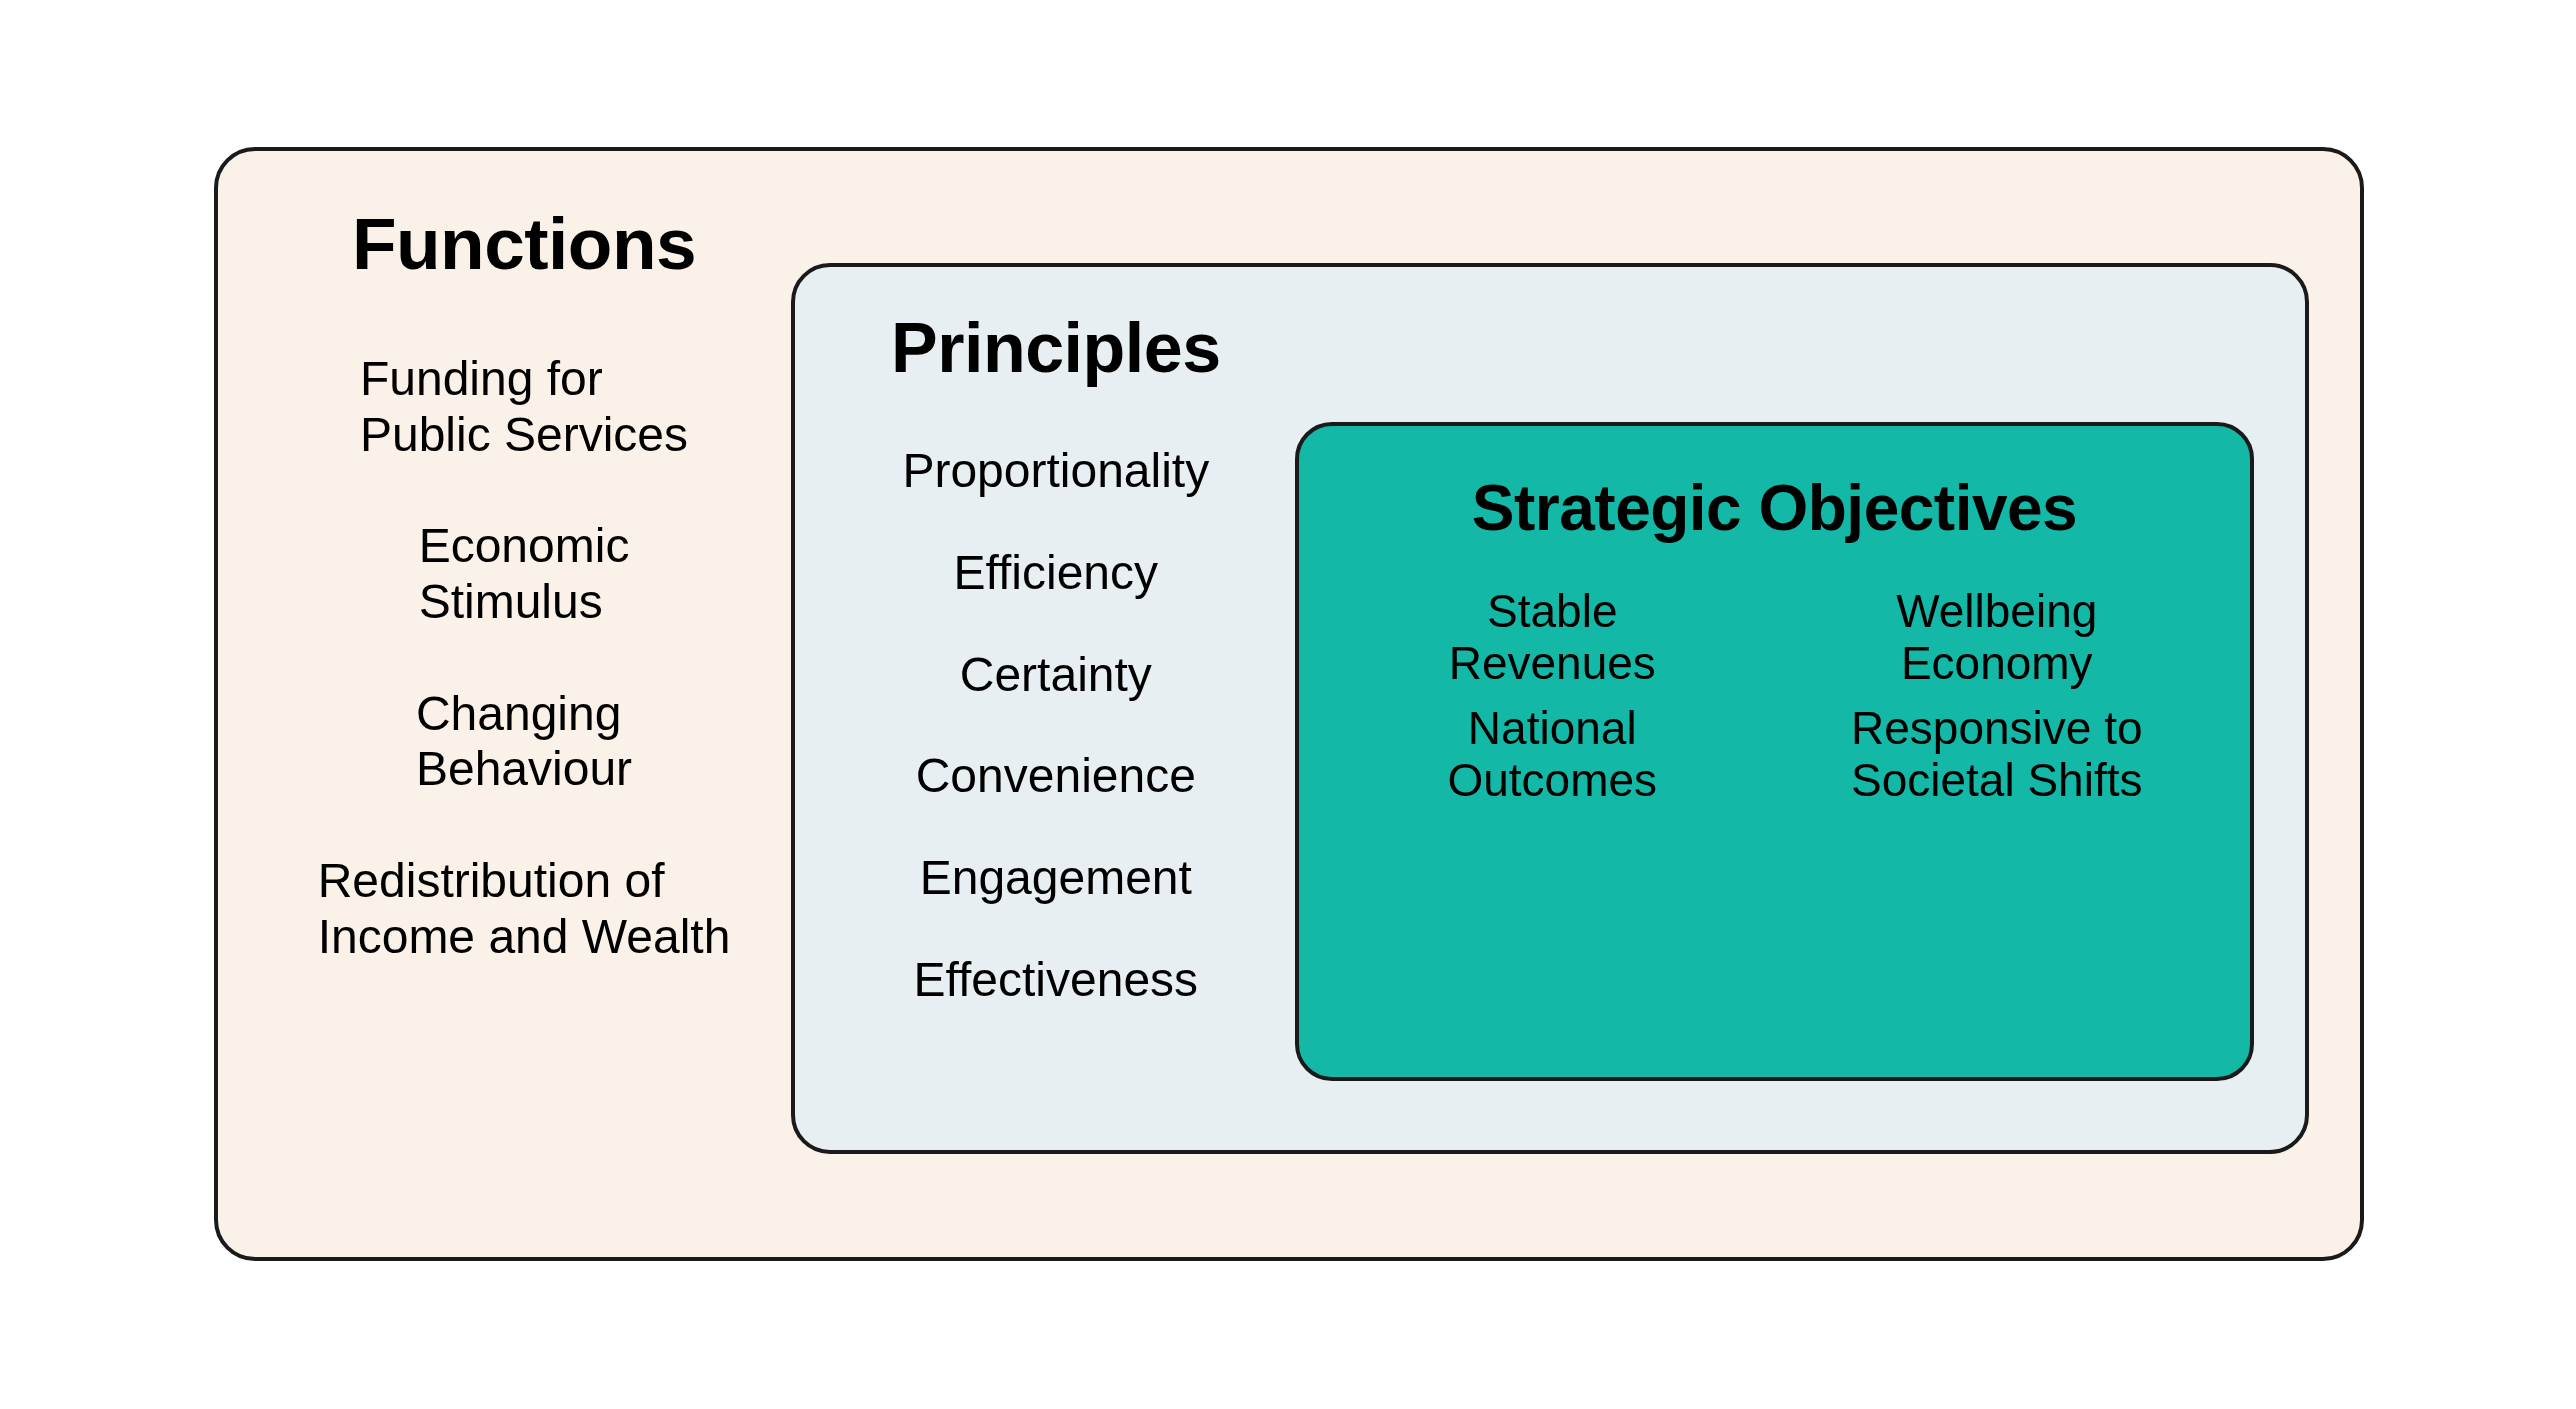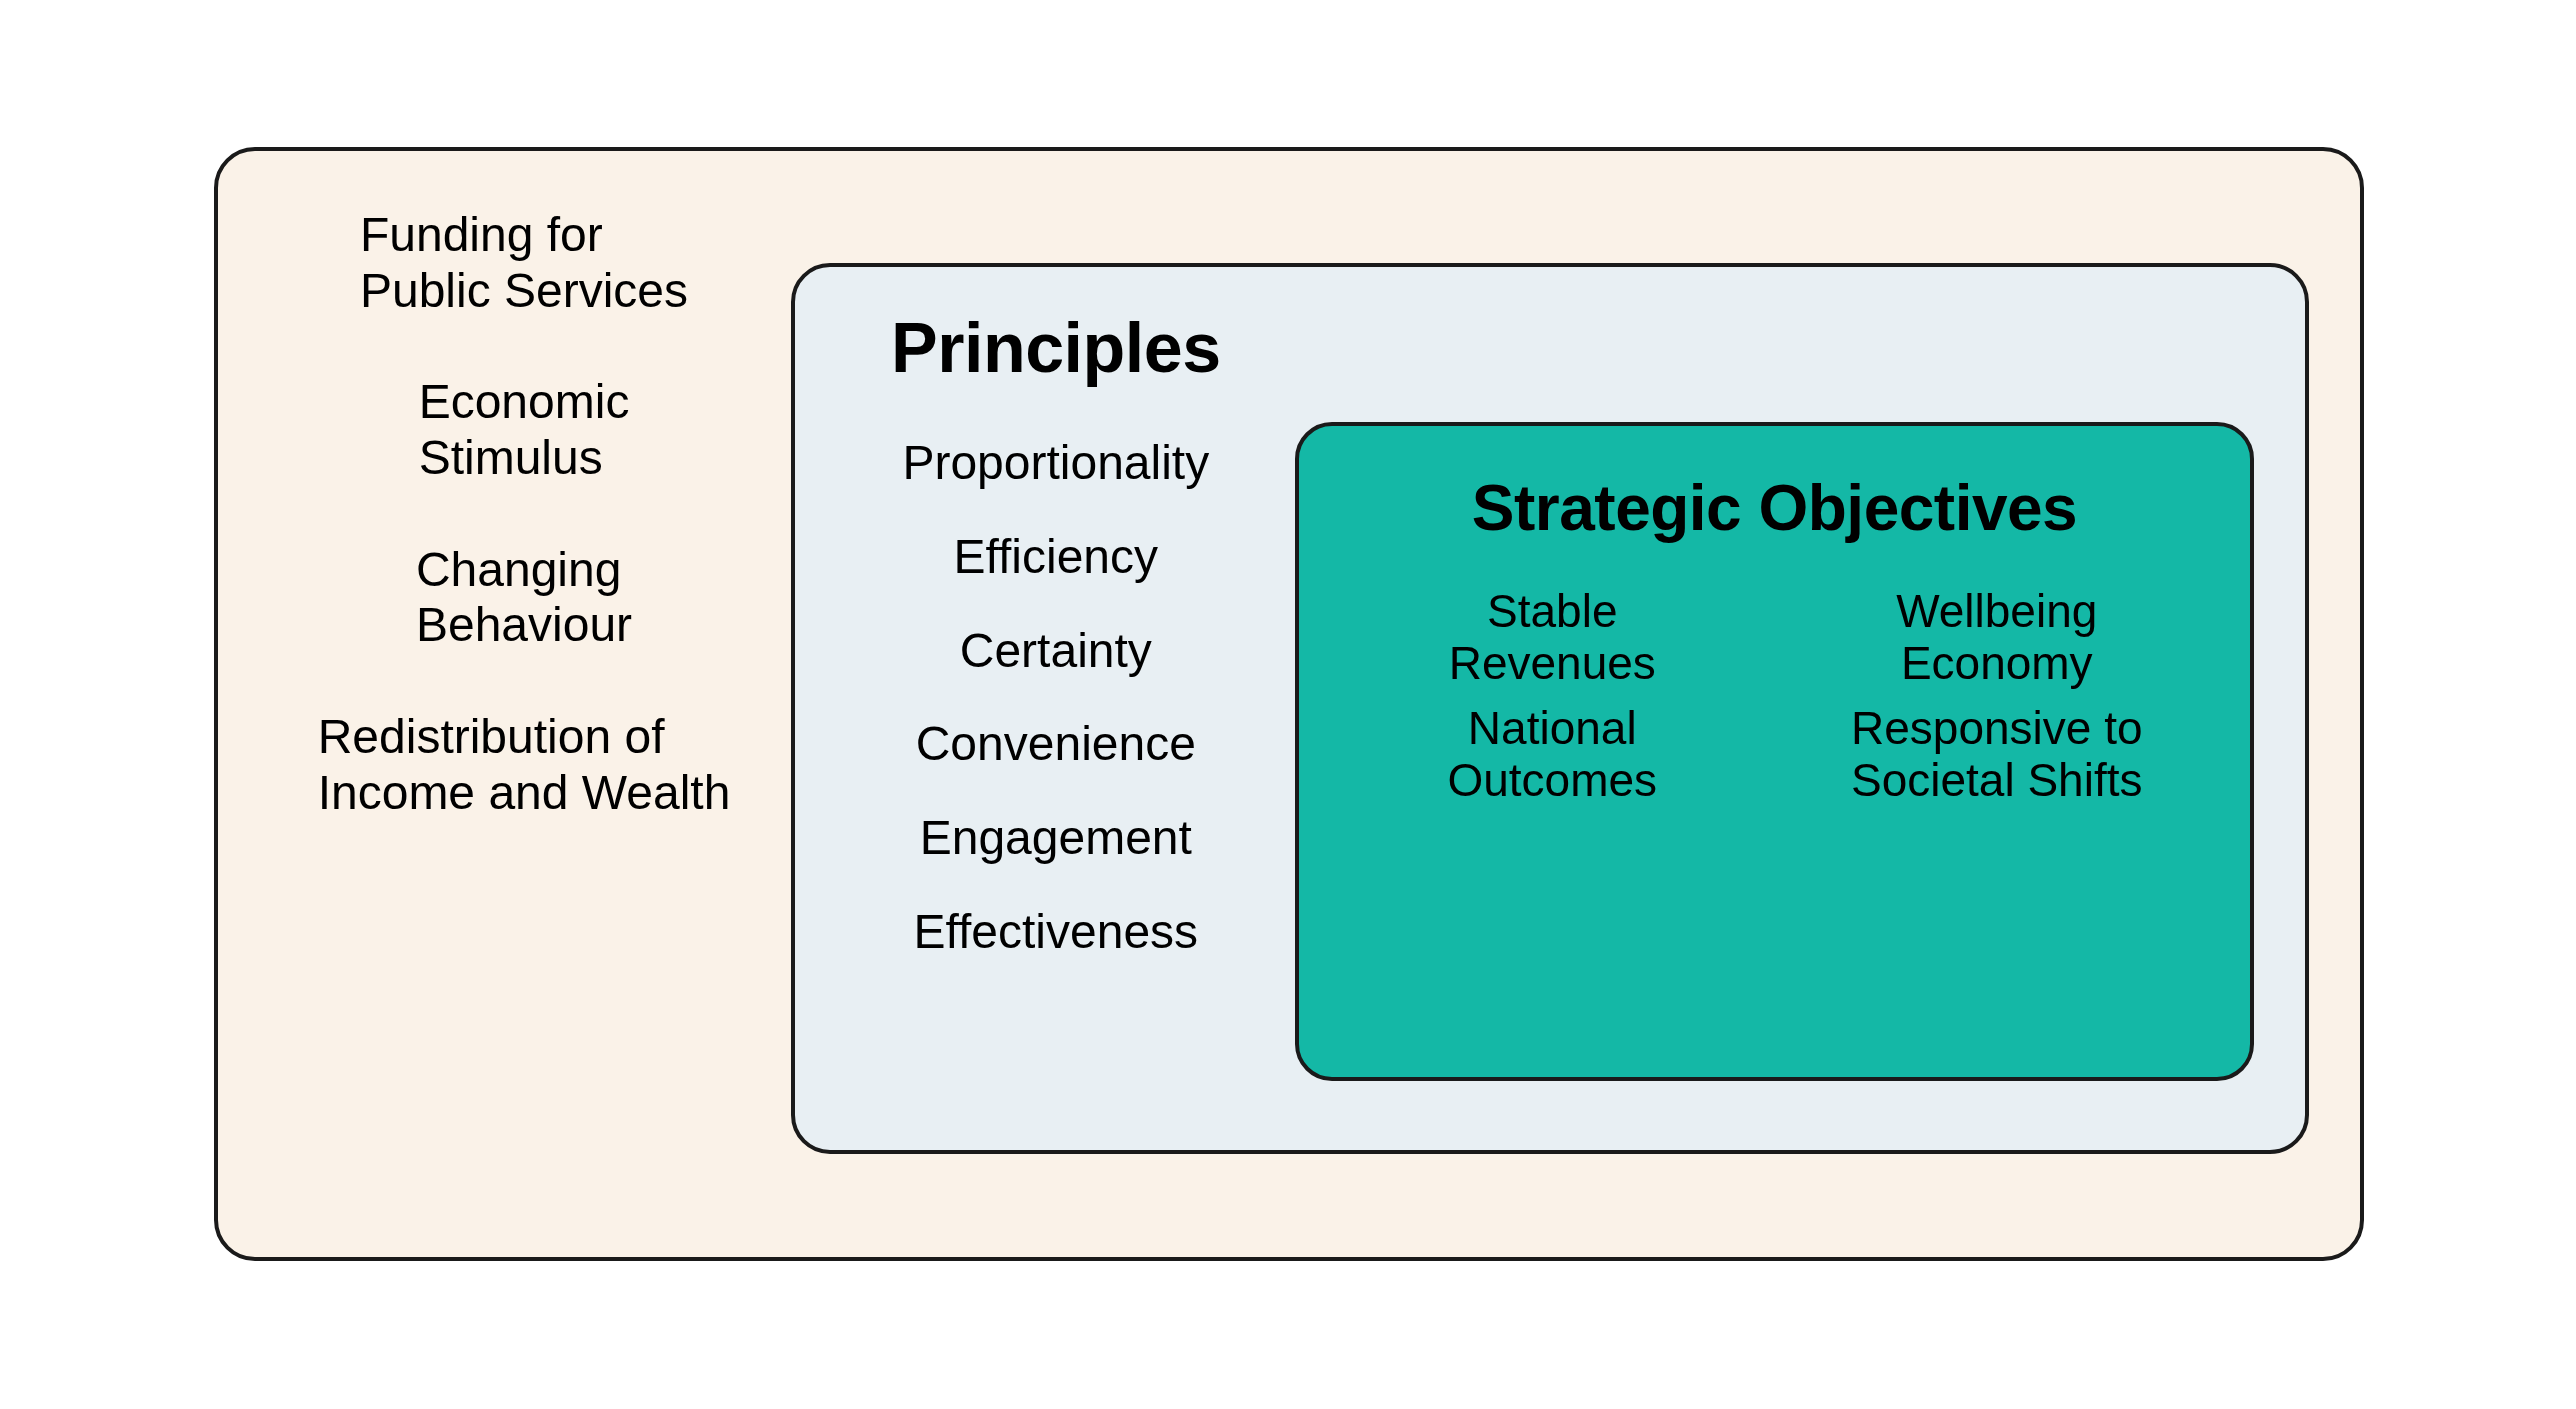--- a/index.html
+++ b/index.html
@@ -70,20 +70,21 @@
   }
 
   #principles-column {
     position: absolute;
     left: 19.3px;
     top: 46px;
     width: 483px;
     display: flex;
     flex-direction: column;
     align-items: center;
+    gap: 8px;
   }
   #principles-title {
     font-size: 70px;
     font-weight: bold;
     letter-spacing: -0.5px;
     line-height: 1.0;
     margin-bottom: 54px;
     white-space: nowrap;
   }
   .principles-item {
@@ -136,20 +137,21 @@
     text-align: center;
     white-space: pre-line;
   }
 </style>
 </head>
 <body>
 
 <div id="functions-box">
 
   <div id="functions-column">
+    <div id="functions-title">Functions</div>
 
     <div class="functions-item">Funding for
 Public Services</div>
 
     <div class="functions-item">Economic
 Stimulus</div>
 
     <div class="functions-item">Changing
 Behaviour</div>
 

